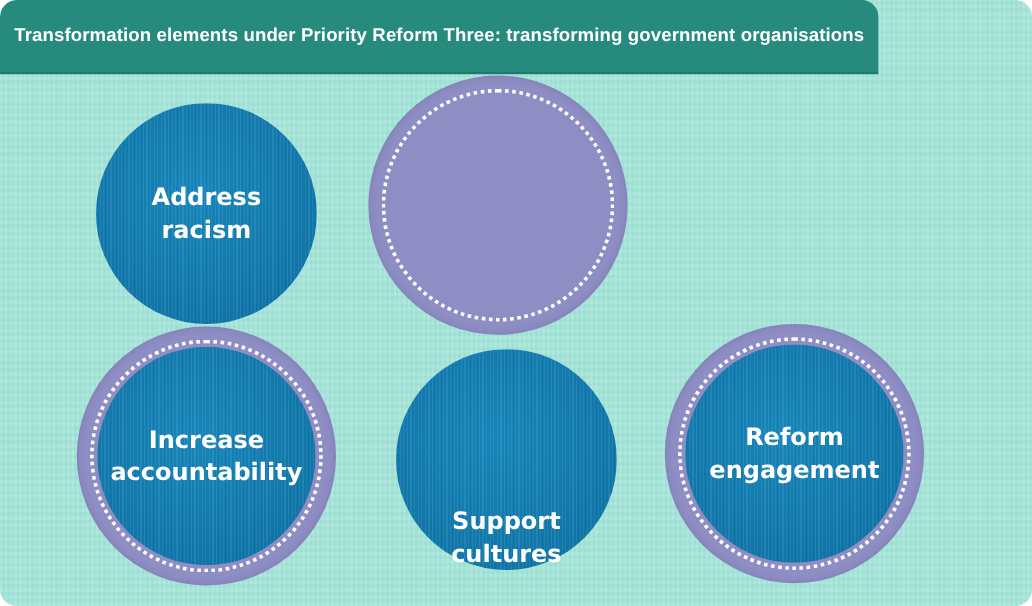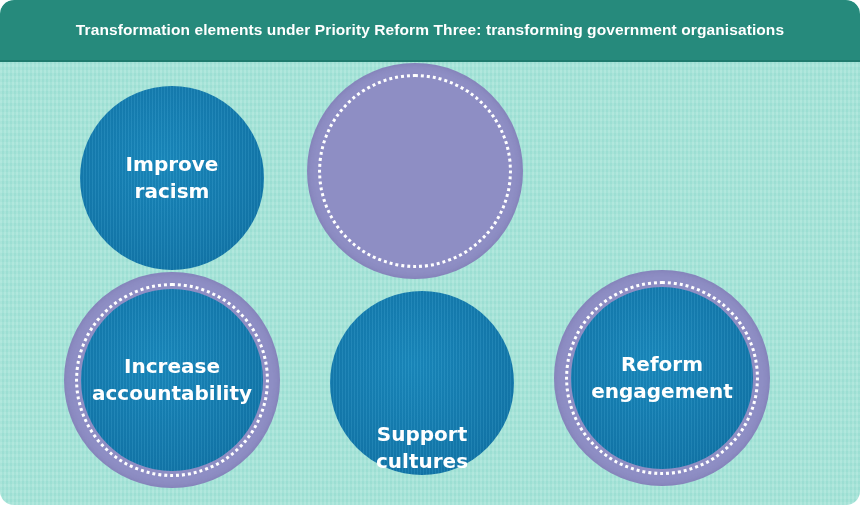--- a/index.html
+++ b/index.html
@@ -2,21 +2,21 @@
 <html><head>
 <meta charset="utf-8">
 <style>
   html, body { margin:0; padding:0; }
   body { width:860px; height:505px; overflow:hidden; background:#ffffff; font-family:"DejaVu Sans","Liberation Sans",sans-serif; }
   .frame { position:relative; width:860px; height:505px; border-radius:14px; overflow:hidden;
     background:
       repeating-linear-gradient(90deg, rgba(255,255,255,0.10) 0 2px, rgba(120,200,190,0.08) 2px 4px),
       repeating-linear-gradient(0deg, rgba(255,255,255,0.06) 0 3px, rgba(90,180,170,0.05) 3px 6px),
       #a3e3d7; }
-  .header { position:absolute; left:0; top:0; width:860px; height:60px; background:#268a7c;
+  .header { position:absolute; left:0; top:0; width:732px; height:60px; background:#268a7c;
     border-radius:14px 14px 0 0; border-bottom:2px solid #1f7a6d; display:flex; align-items:center; justify-content:center; }
   .header-title { color:#ffffff; font-family:"Liberation Sans", sans-serif; font-size:15.5px; font-weight:bold; letter-spacing:0.1px; }
   .ring { position:absolute; border-radius:50%; background:#8e8ec4; box-shadow: inset 0 0 6px rgba(70,60,120,0.25); }
   .dots { position:absolute; border-radius:50%; border:3px dotted #ffffff; box-sizing:border-box; }
   .disc { position:absolute; border-radius:50%;
     background:
       repeating-linear-gradient(90deg, rgba(255,255,255,0.05) 0 1px, rgba(0,40,80,0.07) 1px 3px),
       radial-gradient(circle at 45% 40%, #1a8bbf 0%, #137aad 70%, #0f6d9d 100%);
     display:flex; align-items:center; justify-content:center; text-align:center; }
   .label { color:#ffffff; font-family:"DejaVu Sans", sans-serif; font-weight:bold; font-size:20px; line-height:27px; white-space:pre-line; }
@@ -24,21 +24,21 @@
 </head>
 <body>
 
 <div class="frame">
 
   <div class="header">
     <span class="header-title">Transformation elements under Priority Reform Three: transforming government organisations</span>
   </div>
 
   <div class="disc" style="left:80px; top:86px; width:184px; height:184px;">
-    <span class="label">Improve
+    <span class="label">Address
 racism</span>
   </div>
 
   <div class="ring" style="left:307px; top:63px; width:216px; height:216px;"></div>
   <div class="dots" style="left:318px; top:74px; width:194px; height:194px;"></div>
 
 
   <div class="ring" style="left:64px; top:272px; width:216px; height:216px;"></div>
   <div class="dots" style="left:75px; top:283px; width:194px; height:194px;"></div>
   <div class="disc" style="left:81px; top:289px; width:182px; height:182px;align-items:center;">

